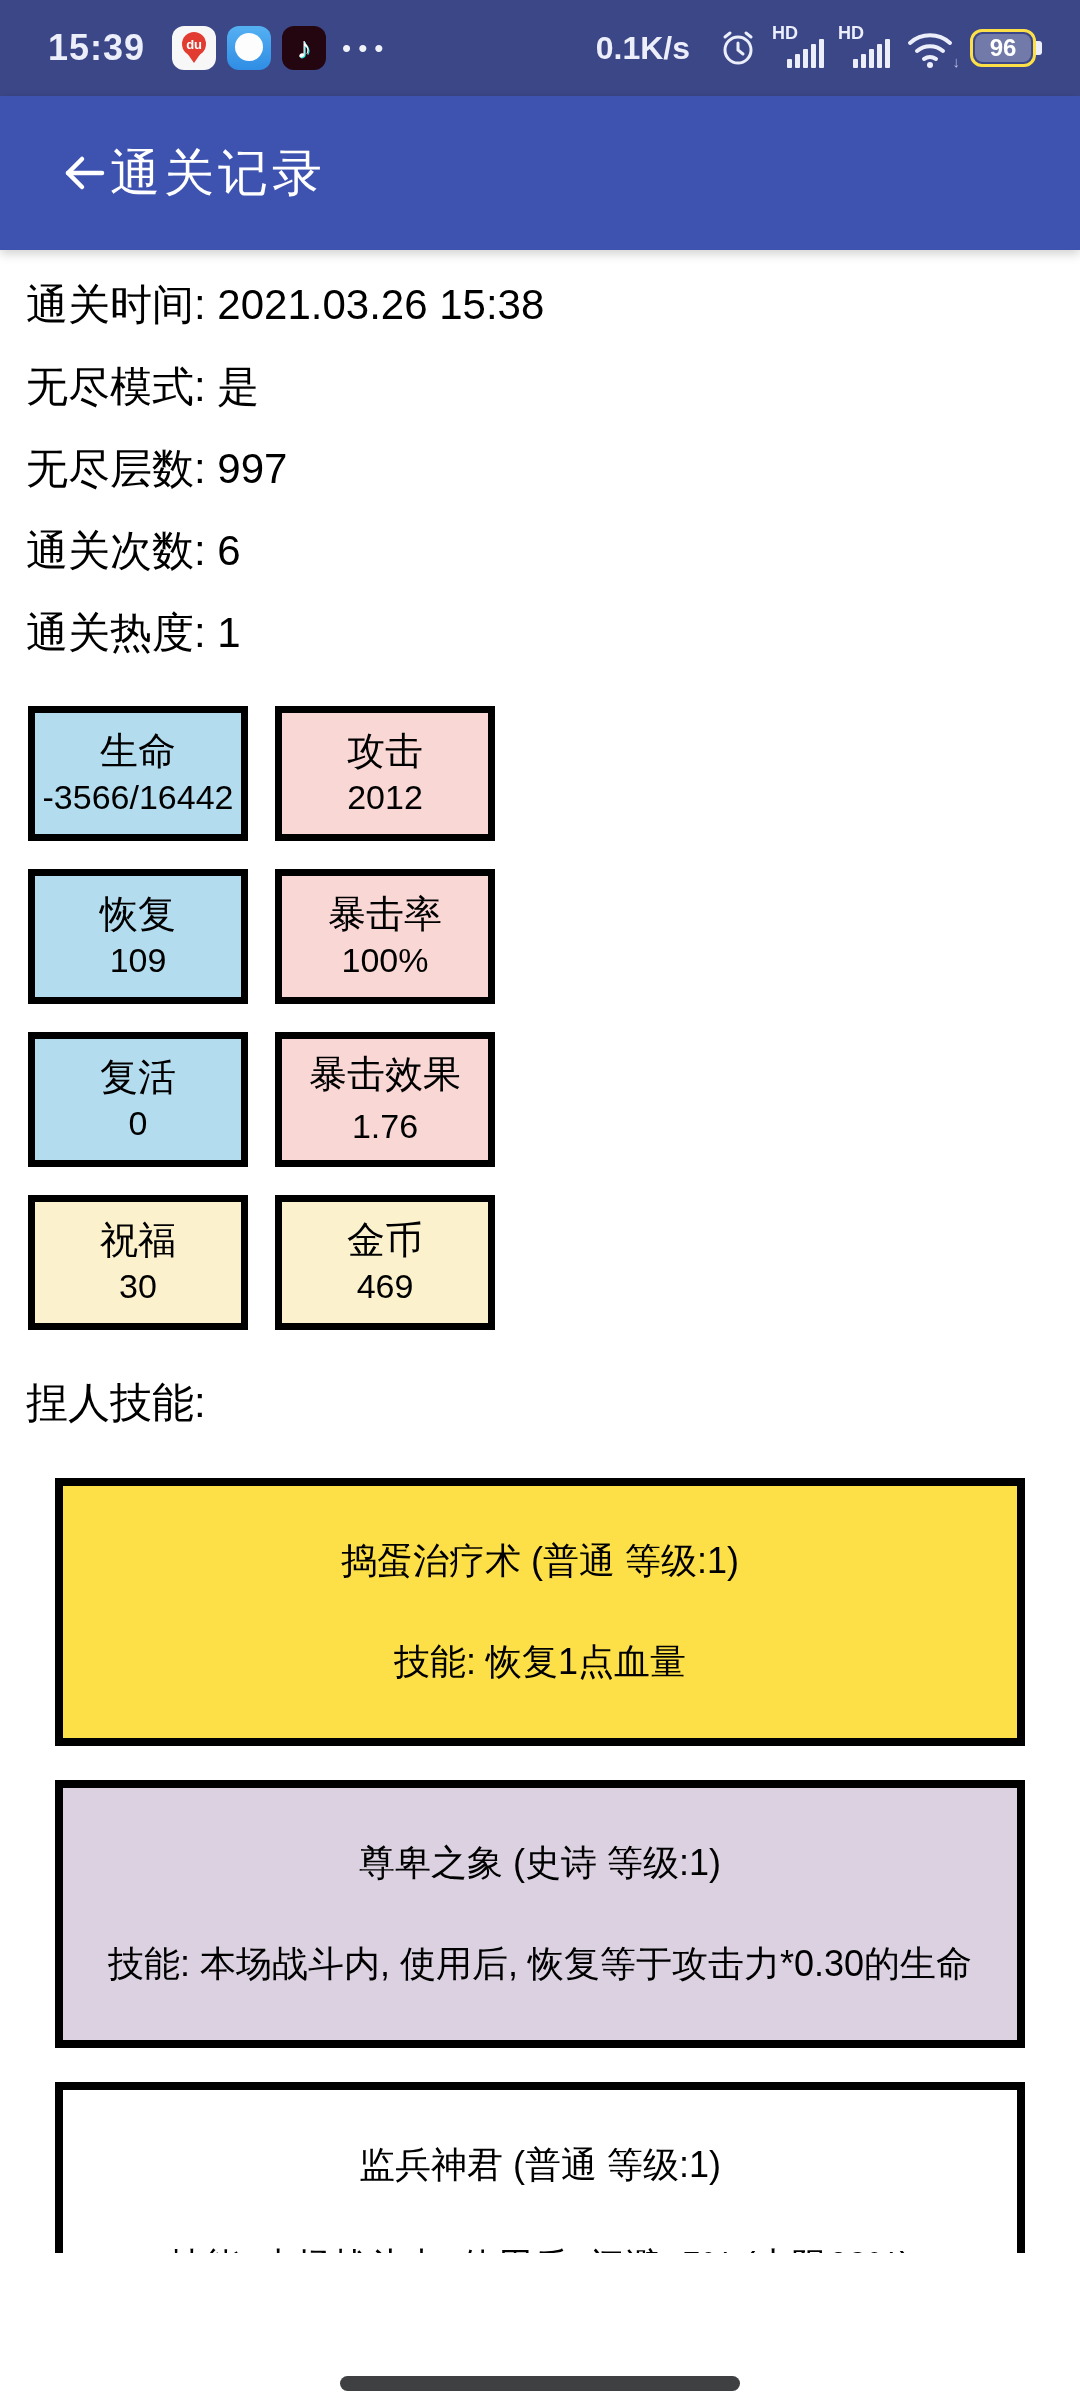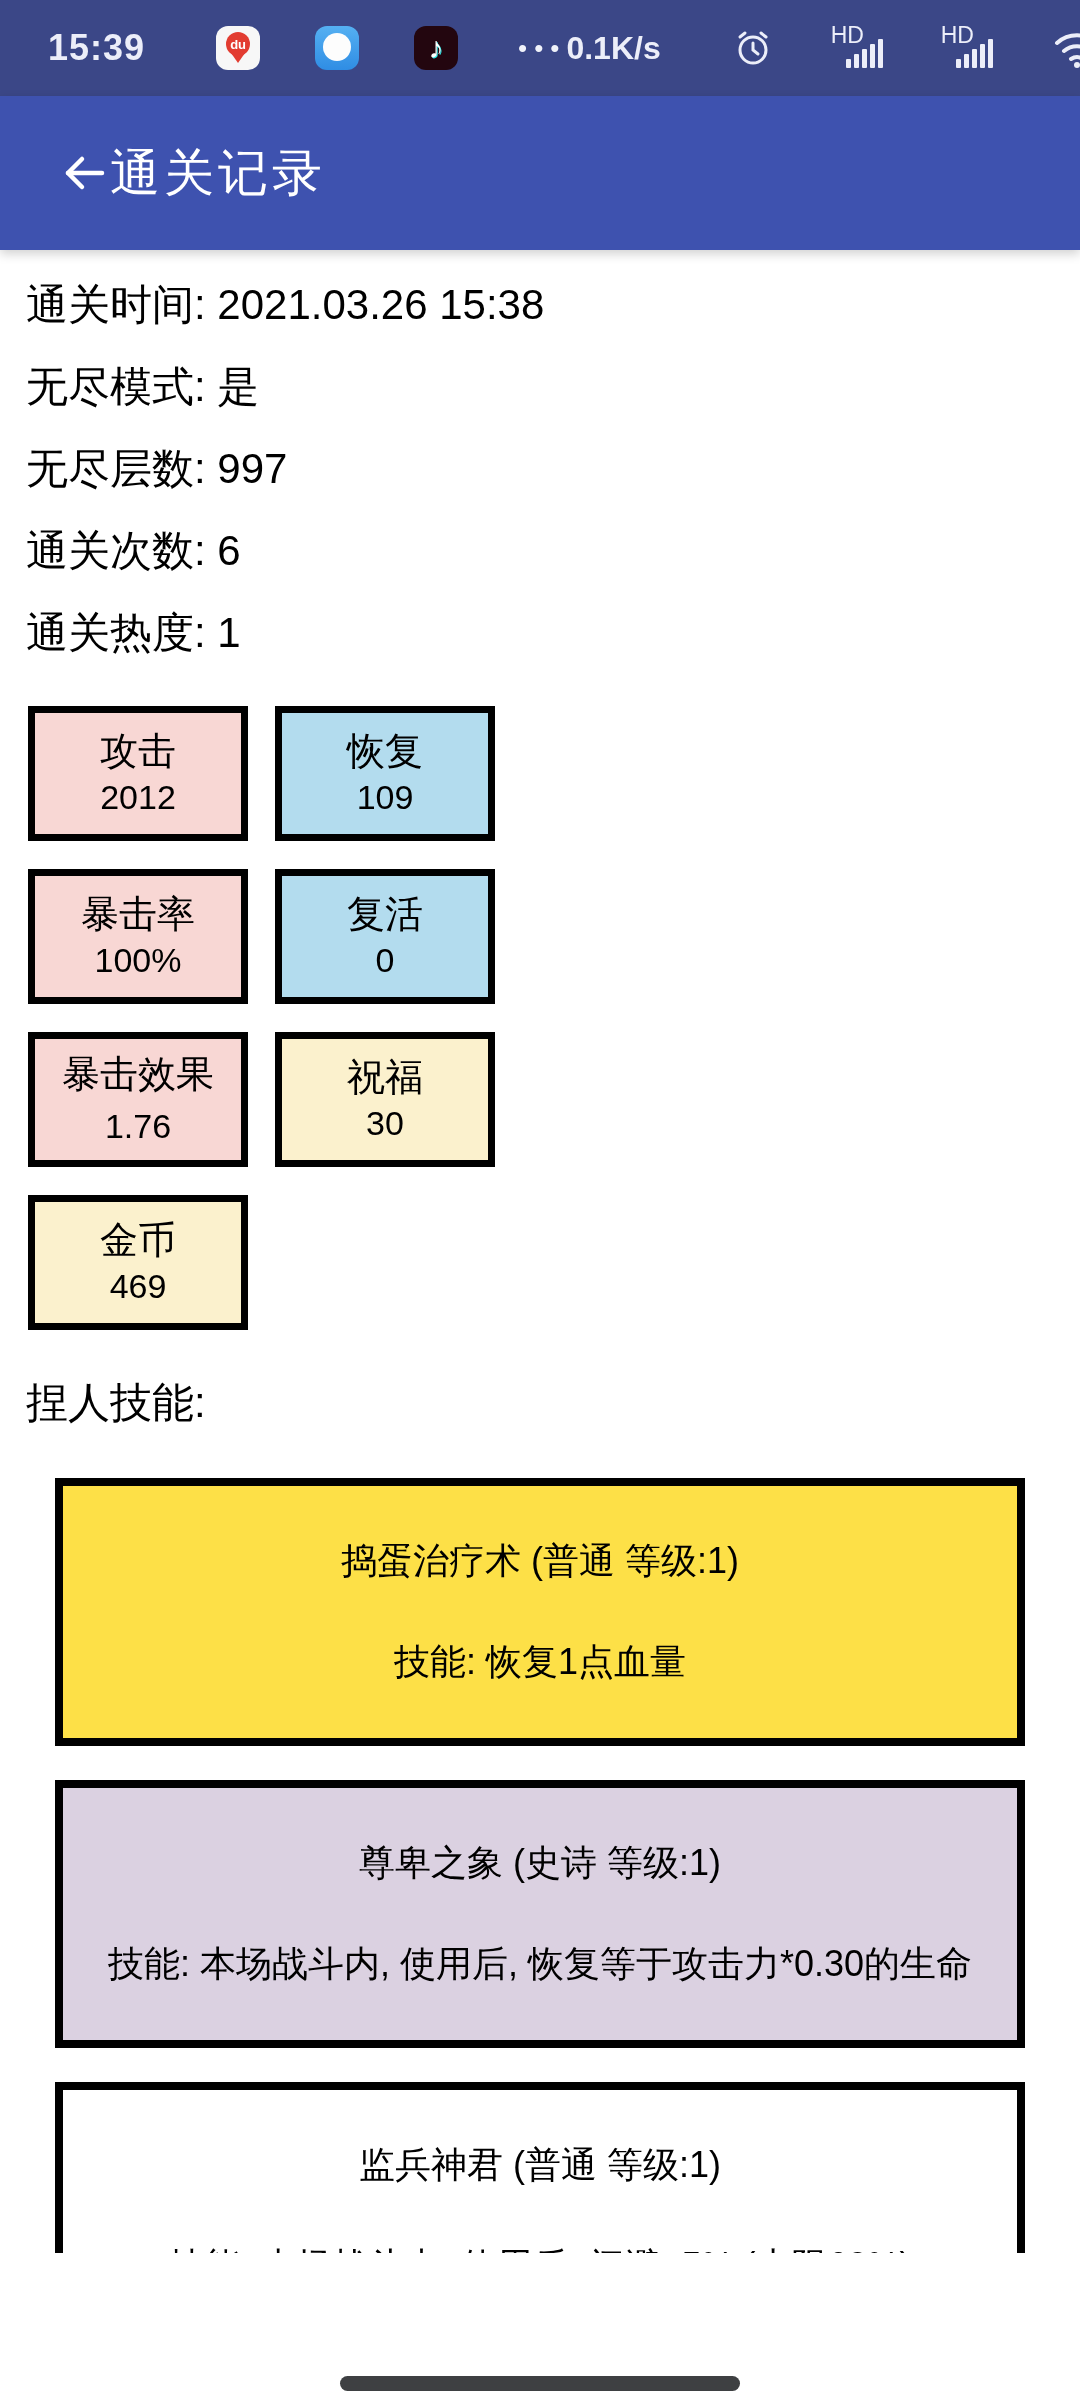--- a/index.html
+++ b/index.html
@@ -5,38 +5,38 @@
   html,body{margin:0;padding:0;overflow:hidden;}
   body{
     width:1080px;height:2400px;position:relative;background:#ffffff;
     font-family:"Liberation Sans","DejaVu Sans",sans-serif;color:#000;
   }
   
   .status-bar{
     height:96px;display:flex;align-items:center;justify-content:space-between;
     padding:0 44px 0 48px;box-sizing:border-box;color:#ECEEF9;
   }
-  .sb-left,.sb-right{display:flex;align-items:center;gap:44px;}
+  .sb-left,.sb-right{display:flex;align-items:center;}
   .sb-time{font-size:36px;font-weight:600;letter-spacing:1px;margin-right:16px;}
   .app-icon{width:44px;height:44px;border-radius:12px;margin-left:11px;position:relative;flex:0 0 auto;}
   .icon-baidu{background:#f7f7f7;}
   .pin{position:absolute;left:50%;top:6px;transform:translateX(-50%);width:24px;height:24px;background:#e23c31;border-radius:50%;
        display:flex;align-items:center;justify-content:center;}
   .pin::after{content:"";position:absolute;top:21px;left:50%;transform:translateX(-50%);
        border:7px solid transparent;border-top:10px solid #e23c31;}
   .pin-txt{font-size:13px;color:#fff;font-weight:700;line-height:1;}
   .icon-msg{background:linear-gradient(180deg,#55b0f2,#2f8de4);}
   .msg-ball{position:absolute;left:8px;top:7px;width:28px;height:28px;border-radius:50%;background:#fdfdfd;}
   .icon-douyin{background:#23060f;display:flex;align-items:center;justify-content:center;}
   .note{color:#fff;font-size:30px;line-height:1;text-shadow:1px 1px 0 #2ce6e6;}
   .sb-dots{font-size:26px;letter-spacing:7px;margin-left:16px;color:#f0f2fa;}
   .sb-speed{font-size:32px;font-weight:600;margin-right:14px;}
   .sb-item{margin-left:14px;display:flex;align-items:flex-end;}
   .sig{position:relative;width:52px;height:48px;}
-  .sig .hd{position:absolute;top:0;left:0;font-size:23px;font-weight:400;color:#ECEEF9;line-height:1;}
+  .sig .hd{position:absolute;top:0;left:0;font-size:18px;font-weight:700;color:#ECEEF9;line-height:1;}
   .sig .bars{position:absolute;bottom:4px;right:0;display:flex;align-items:flex-end;gap:3px;}
   .sig .bars i{display:block;width:5px;background:#ECEEF9;border-radius:1px;}
   .wifi-wrap{position:relative;width:52px;height:44px;}
   .wifi-arrow{position:absolute;right:-4px;bottom:0;font-size:15px;color:#cdd3ee;opacity:.85;}
   .battery{position:relative;width:66px;height:38px;border:3px solid #fde047;border-radius:12px;
            display:flex;align-items:center;justify-content:center;box-sizing:border-box;}
   .battery::after{content:"";position:absolute;right:-9px;top:9px;width:6px;height:14px;background:#ECEEF9;border-radius:0 3px 3px 0;}
   .battery .fill{position:absolute;inset:2px;background:rgba(255,255,255,.28);border-radius:8px;}
   .battery .pct{position:relative;font-size:24px;font-weight:600;color:#fff;}
   
@@ -146,20 +146,24 @@
 <main>
   <section class="info-section">
     <div class="info-line">通关时间: 2021.03.26 15:38</div>
     <div class="info-line">无尽模式: 是</div>
     <div class="info-line">无尽层数: 997</div>
     <div class="info-line">通关次数: 6</div>
     <div class="info-line">通关热度: 1</div>
   </section>
 
   <section class="stat-grid">
+    <div class="stat-box" style="background-color: rgb(179, 220, 238);">
+      <span class="stat-name">生命</span>
+      <span class="stat-value">-3566/16442</span>
+    </div>
     <div class="stat-box" style="background-color: rgb(248, 215, 212);">
       <span class="stat-name">攻击</span>
       <span class="stat-value">2012</span>
     </div>
     <div class="stat-box" style="background-color: rgb(179, 220, 238);">
       <span class="stat-name">恢复</span>
       <span class="stat-value">109</span>
     </div>
     <div class="stat-box" style="background-color: rgb(248, 215, 212);">
       <span class="stat-name">暴击率</span>

